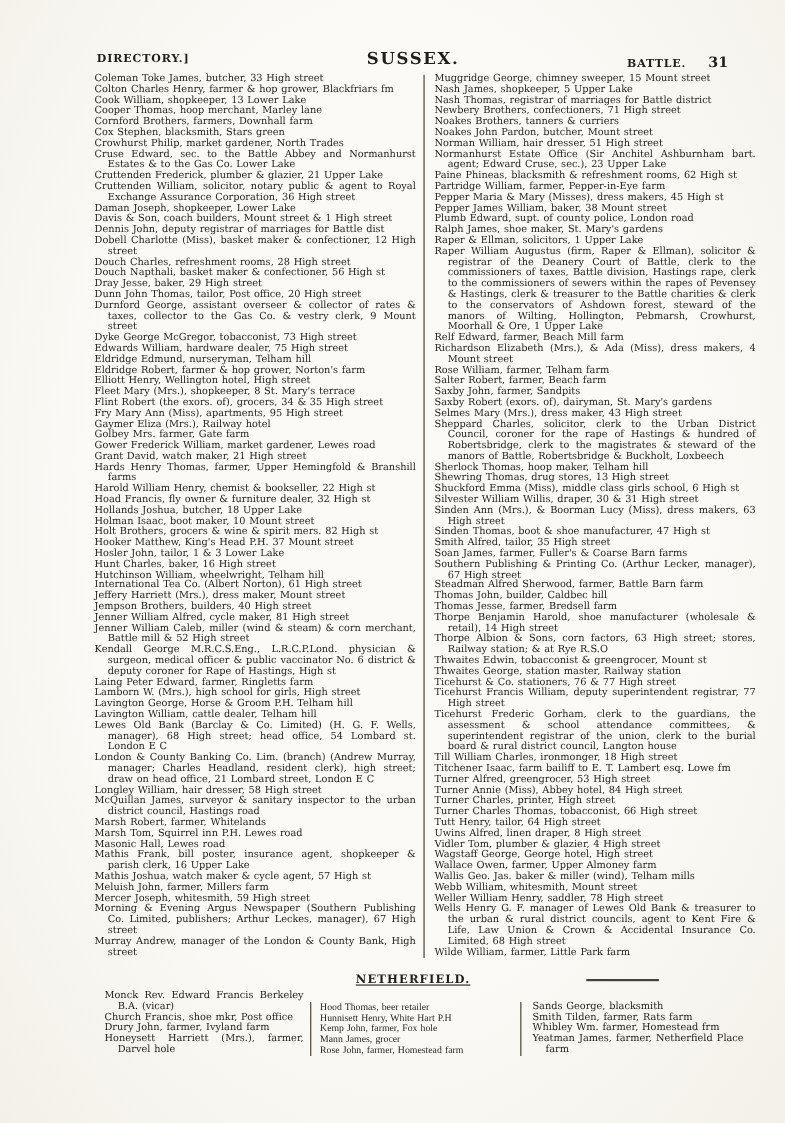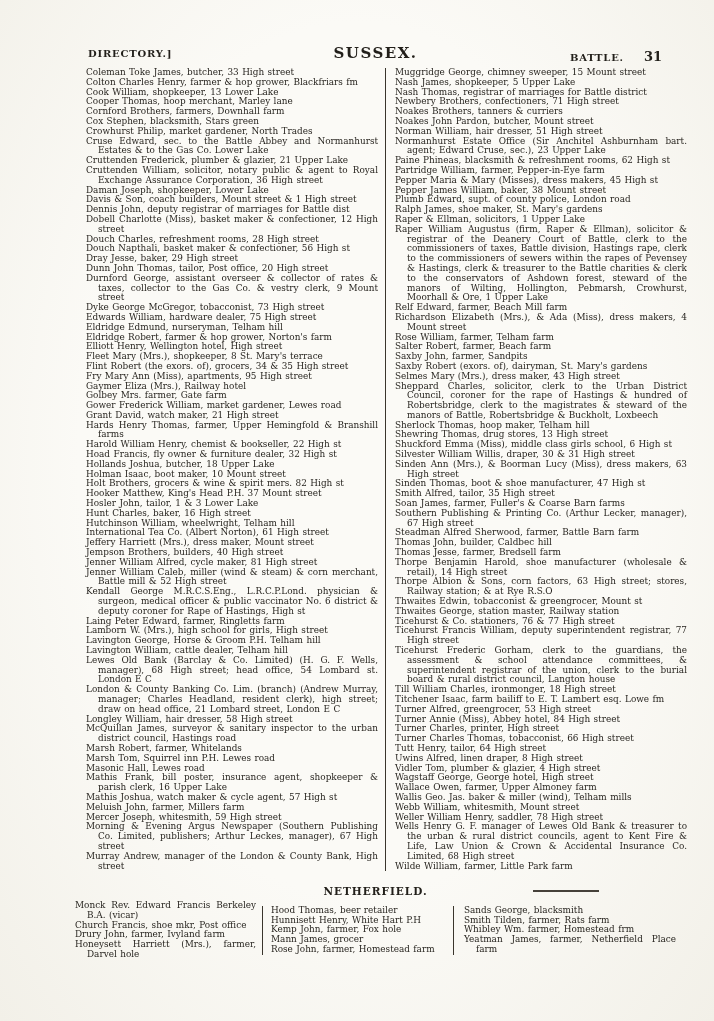--- a/index.html
+++ b/index.html
@@ -26,24 +26,24 @@
   .col-right{flex:1;border-left:1.2px solid #3a352c;padding-left:9px;}
   .entry{
     margin:0;font-size:8.9px;line-height:9.8px;
     text-align:justify;text-indent:-12px;padding-left:12px;
     word-spacing:.6px;
   }
   
   .end-rule{position:absolute;left:533px;top:890px;width:66px;height:1.5px;background:#46413a;}
   
   .neth{position:absolute;top:885px;left:75px;width:601px;}
-  .neth-title{text-align:center;font-size:10.5px;font-weight:bold;letter-spacing:1px;margin:0 0 4px 0;}
-  .neth-cols{display:flex;align-items:center;}
+  .neth-title{text-align:center;font-size:10.5px;font-weight:bold;letter-spacing:1px;margin:0 0 4px 0;text-decoration:underline;}
+  .neth-cols{display:flex;align-items:flex-end;margin-left:20px;}
   .neth-col-1{width:181px;padding-right:6px;}
-  .neth-col-2{width:191px;border-left:1px solid #3a352c;padding-left:8px;padding-right:6px;box-sizing:border-box;}
+  .neth-col-2{width:191px;border-left:1px solid #3a352c;padding-left:8px;padding-right:6px;box-sizing:border-box;font-family:Liberation Serif, serif;}
   .neth-col-3{flex:1;border-left:1px solid #3a352c;padding-left:10px;}
 </style>
 </head>
 <body>
 
 <div class="page">
 
   <div class="header">
     <span class="h-left">DIRECTORY.]</span>
     <span class="h-center">SUSSEX.</span>

